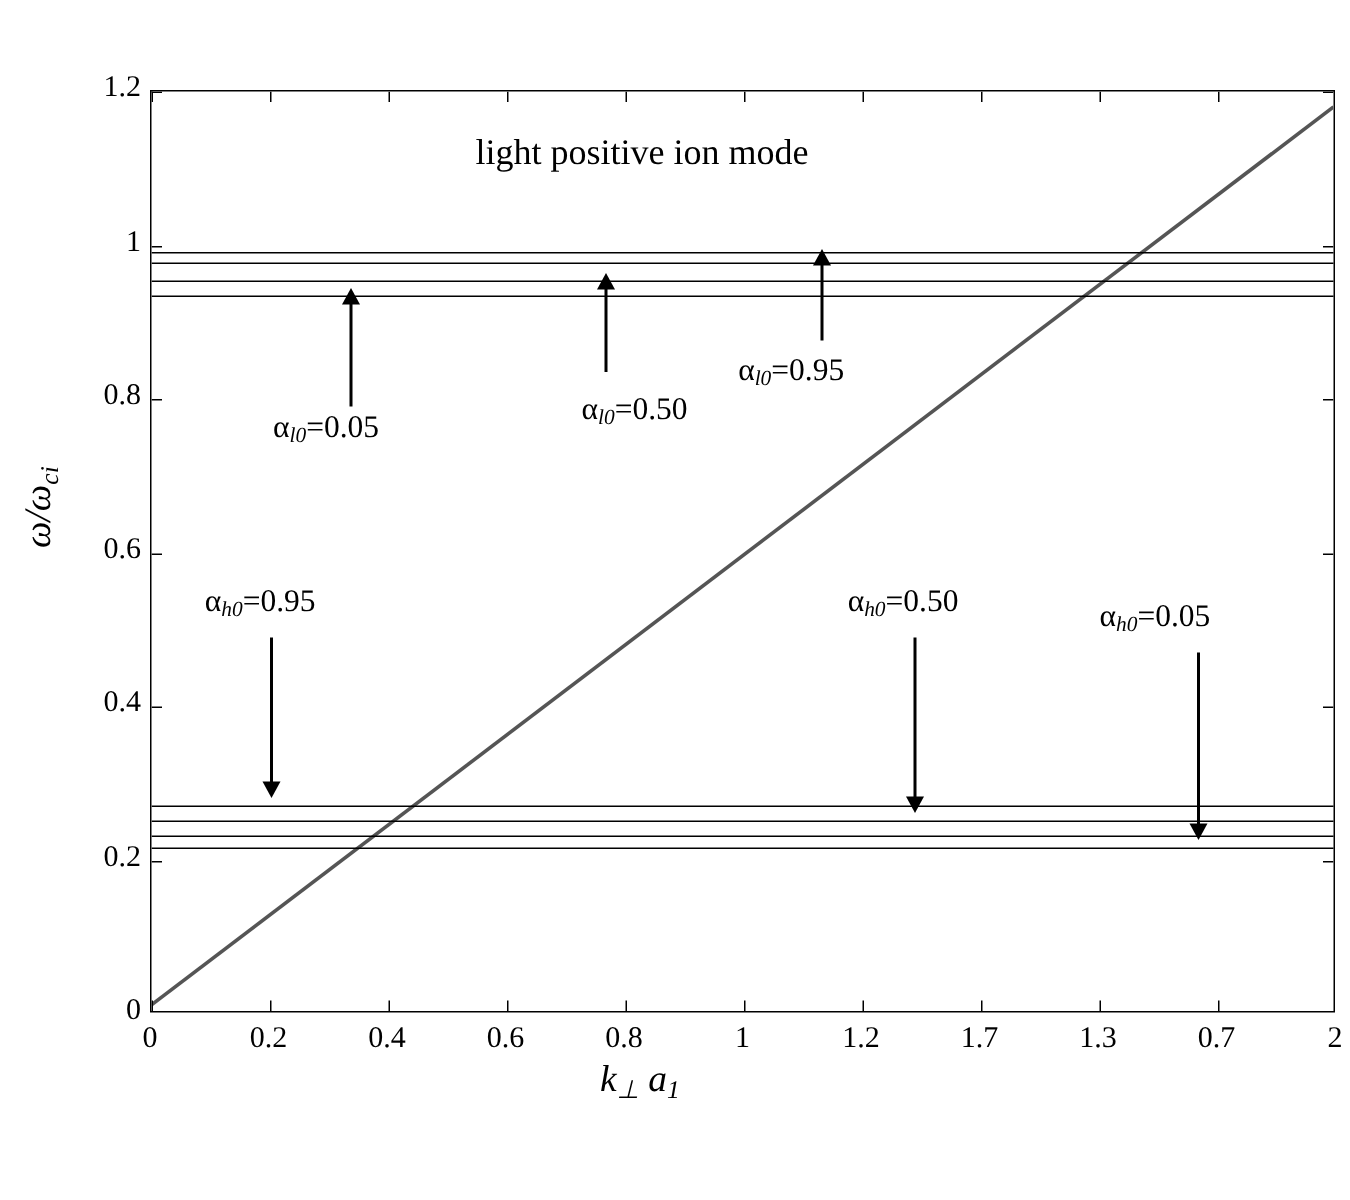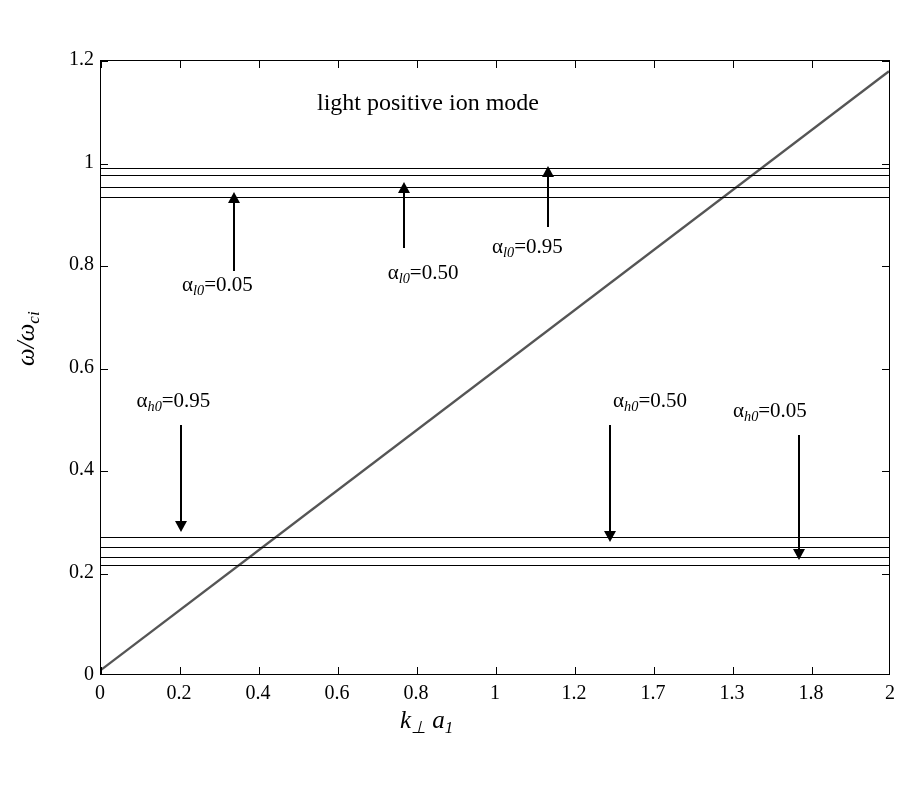--- a/index.html
+++ b/index.html
@@ -186,21 +186,21 @@
   <div id="xtick-layer">
       <div class="xtick" style="left: 100px;">0</div>
       <div class="xtick" style="left: 179px;">0.2</div>
       <div class="xtick" style="left: 258px;">0.4</div>
       <div class="xtick" style="left: 337px;">0.6</div>
       <div class="xtick" style="left: 416px;">0.8</div>
       <div class="xtick" style="left: 495px;">1</div>
       <div class="xtick" style="left: 574px;">1.2</div>
       <div class="xtick" style="left: 653px;">1.7</div>
       <div class="xtick" style="left: 732px;">1.3</div>
-      <div class="xtick" style="left: 811px;">1.8</div>
+      <div class="xtick" style="left: 811px;">0.7</div>
       <div class="xtick" style="left: 890px;">2</div>
     </div>
 
   <div id="plot-area">
     <svg id="diagonal" viewBox="0 0 790 615" preserveAspectRatio="none">
       <polyline id="diag-path" fill="none" stroke="#555555" stroke-width="2.4" points="0.0,610.9 790.0,10.3"></polyline>
     </svg>
   <div class="hline" style="top: 135.8px; left: 0px; width: 790px;"></div>
       <div class="hline" style="top: 125.6px; left: 0px; width: 790px;"></div>
       <div class="hline" style="top: 113.8px; left: 0px; width: 790px;"></div>
@@ -211,21 +211,21 @@
       <div class="hline" style="top: 504.3px; left: 0px; width: 790px;"></div>
       <div class="region-label" style="left: 292px; top: 27.6px; transform: translateX(-50%); margin-left: 35px;">light positive ion mode</div>
       <div class="ann" style="left: 81px; top: 211px;"><span class="g">α</span><span class="sub">l0</span>=0.05</div>
       <div class="arrow up" style="left: 132.3px; top: 140.9px; height: 69.2px;"></div>
       <div class="ann" style="left: 258.7px; top: 198.7px; margin-left: 28px;"><span class="g">α</span><span class="sub">l0</span>=0.50</div>
       <div class="arrow up" style="left: 302.2px; top: 130.7px; height: 56.4px;"></div>
       <div class="ann" style="left: 391.1px; top: 173.1px;"><span class="g">α</span><span class="sub">l0</span>=0.95</div>
       <div class="arrow up" style="left: 446.3px; top: 115.3px; height: 51.2px;"></div>
       <div class="ann" style="left: 35.5px; top: 326.8px;"><span class="g">α</span><span class="sub">h0</span>=0.95</div>
       <div class="arrow down" style="left: 79px; top: 363.9px; height: 97.4px;"></div>
-      <div class="ann" style="left: 464.1px; top: 326.8px; margin-left: 48px;"><span class="g">α</span><span class="sub">h0</span>=0.50</div>
+      <div class="ann" style="left: 464.1px; top: 326.8px;"><span class="g">α</span><span class="sub">h0</span>=0.50</div>
       <div class="arrow down" style="left: 507.6px; top: 363.9px; height: 107.6px;"></div>
       <div class="ann" style="left: 632px; top: 337.1px;"><span class="g">α</span><span class="sub">h0</span>=0.05</div>
       <div class="arrow down" style="left: 697.2px; top: 374.1px; height: 115.3px;"></div>
       <div class="tickmark-y" style="top: 512.5px;"></div>
       <div class="tickmark-y right" style="top: 512.5px;"></div>
       <div class="tickmark-y" style="top: 410px;"></div>
       <div class="tickmark-y right" style="top: 410px;"></div>
       <div class="tickmark-y" style="top: 307.5px;"></div>
       <div class="tickmark-y right" style="top: 307.5px;"></div>
       <div class="tickmark-y" style="top: 205px;"></div>

